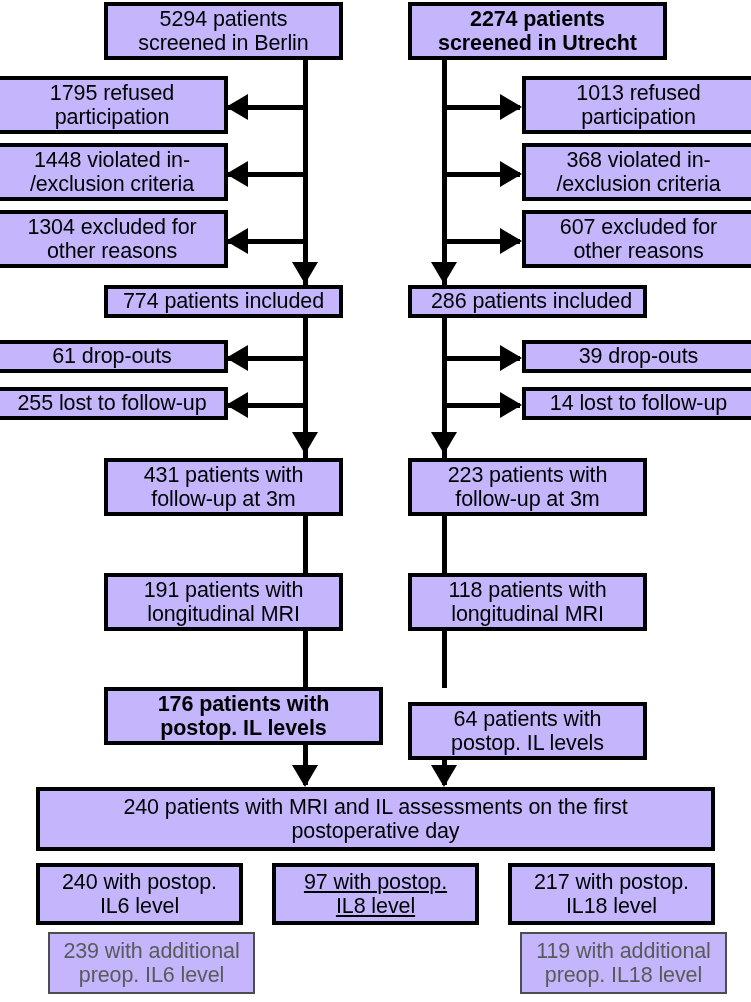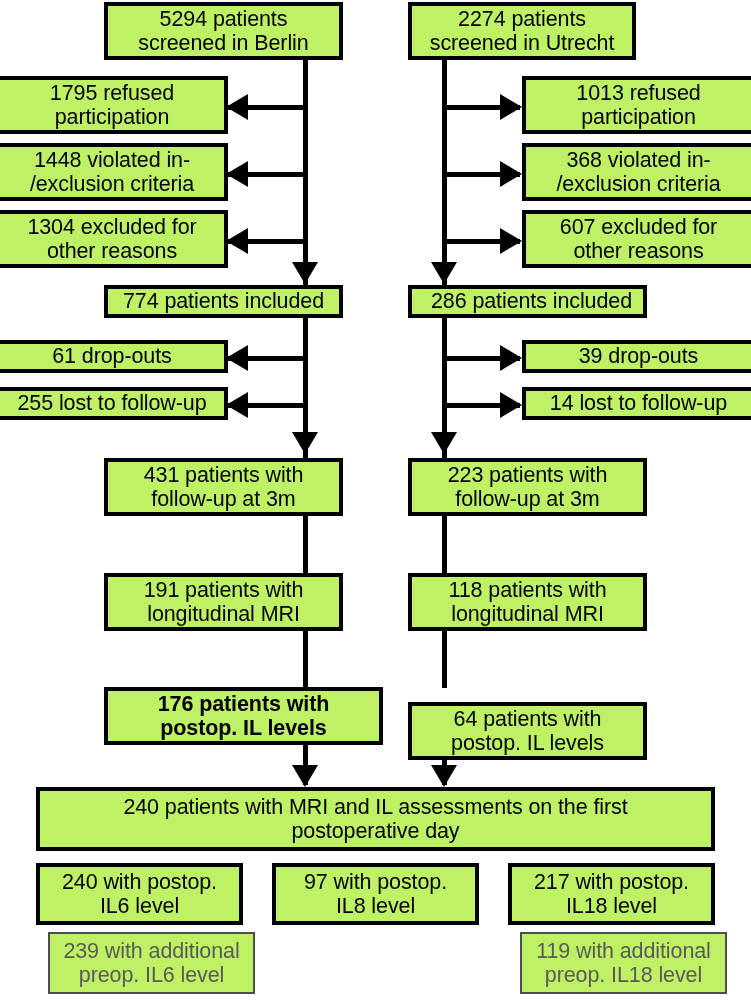--- a/index.html
+++ b/index.html
@@ -14,21 +14,21 @@
     position: relative;
     width: 751px;
     height: 1002px;
     background: #ffffff;
     overflow: hidden;
   }
   .box {
     position: absolute;
     box-sizing: border-box;
     border: 4px solid #000000;
-    background: #bef264;
+    background: #c4b5fd;
     color: #000000;
     display: flex;
     align-items: center;
     justify-content: center;
     text-align: center;
     font-size: 21.5px;
     line-height: 1.12;
     font-weight: 400;
     letter-spacing: -0.1px;
     padding: 0 4px;
@@ -156,21 +156,21 @@
   <div class="box" style="left:104px; top:573px; width:239px; height:58px;">
     <span class="txt">191 patients with
 longitudinal MRI</span>
   </div>
 
   <div class="box" style="left:104px; top:687px; width:279px; height:58px;font-weight:bold;">
     <span class="txt">176 patients with
 postop. IL levels</span>
   </div>
 
-  <div class="box" style="left:408px; top:2px; width:228px; height:58px;">
+  <div class="box" style="left:408px; top:2px; width:259px; height:58px;font-weight:bold;">
     <span class="txt">2274 patients
 screened in Utrecht</span>
   </div>
 
   <div class="box" style="left:522px; top:76px; width:233px; height:58px;">
     <span class="txt">1013 refused
 participation</span>
   </div>
   <div class="box" style="left:522px; top:143px; width:233px; height:58px;">
     <span class="txt">368 violated in-
@@ -214,21 +214,21 @@
 
   <div class="box" style="left:36px; top:863px; width:207px; height:62px;">
     <span class="txt">240 with postop.
 IL6 level</span>
   </div>
   <div class="box gray" style="left:36px; top:932px; width:207px; height:62px;">
     <span class="txt">239 with additional
 preop. IL6 level</span>
   </div>
 
-  <div class="box" style="left:272px; top:863px; width:207px; height:62px;">
+  <div class="box" style="left:272px; top:863px; width:207px; height:62px;text-decoration:underline;">
     <span class="txt">97 with postop.
 IL8 level</span>
   </div>
 
   <div class="box" style="left:508px; top:863px; width:207px; height:62px;">
     <span class="txt">217 with postop.
 IL18 level</span>
   </div>
   <div class="box gray" style="left:508px; top:932px; width:207px; height:62px;">
     <span class="txt">119 with additional

